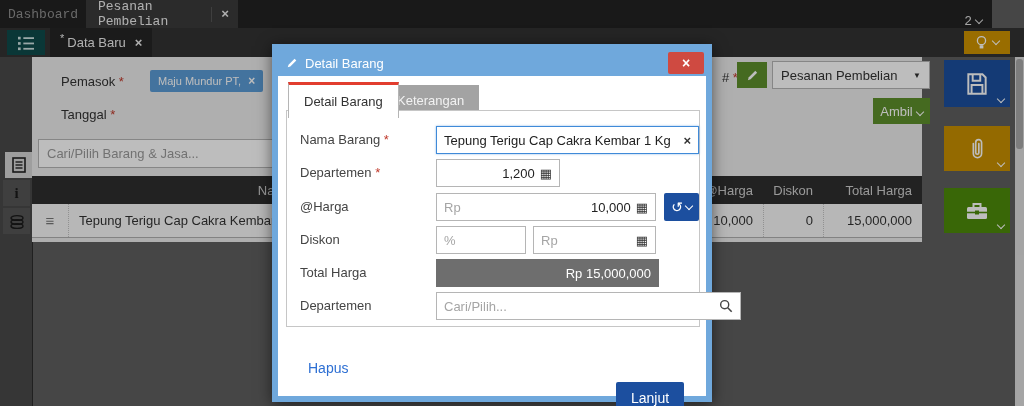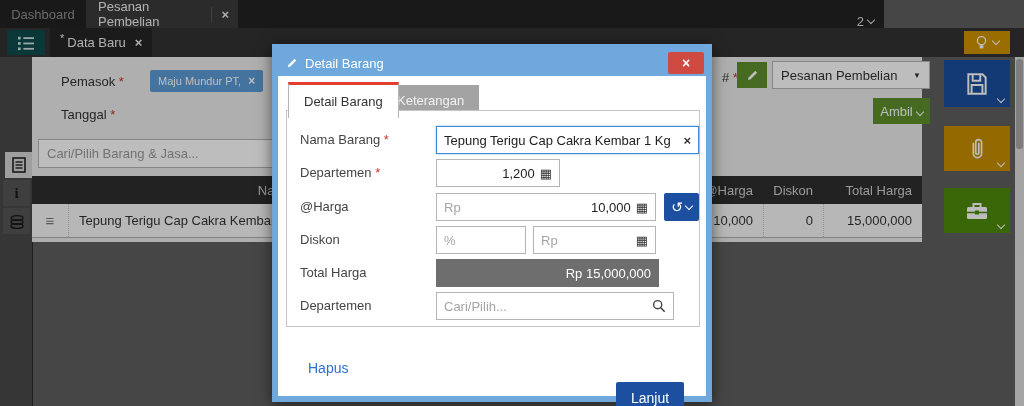--- a/index.html
+++ b/index.html
@@ -1,20 +1,20 @@
 <!DOCTYPE html>
 <html><head>
 <meta charset="utf-8">
 <style>
   html,body{margin:0;padding:0;background:#333;}
   .app{position:relative;width:1024px;height:406px;overflow:hidden;
        font-family:"Liberation Sans",sans-serif;background:#5f5f5f;}
   .abs{position:absolute;}
   
-  .bar1{position:absolute;left:0;top:0;width:884px;height:28px;background:#222;}
+  .bar1{position:absolute;left:0;top:0;width:992px;height:28px;background:#222;font-family:Liberation Mono, monospace;}
   .tab1{position:absolute;top:0;height:28px;display:flex;align-items:center;font-size:13px;}
   .bar2{position:absolute;left:0;top:28px;width:1024px;height:29px;background:#333;}
   
   .sidebar{position:absolute;left:0;top:57px;width:32px;height:349px;background:#4a4a4a;border-right:1px solid #2c2c2c;}
   .sidetab{position:absolute;left:3px;width:27px;height:26px;display:flex;align-items:center;justify-content:center;}
   
   .panel{position:absolute;left:32px;top:57px;width:890px;height:185px;background:#ececec;}
   .lbl{font-size:13px;color:#333;margin-left:6px;}
   .req{color:#c0392b;}
   .input{background:#fff;border:1px solid #b5b5b5;font-size:13px;color:#333;box-sizing:border-box;}
@@ -246,21 +246,21 @@
       <span class="ph" style="flex:1;">Rp</span>
       <span class="calc">▦</span>
     </div>
 
     <span class="mlabel" style="top:215px;">Total Harga</span>
     <div class="fake" style="left:158px;top:209px;width:223px;background:#6e6e6e;border-color:#6e6e6e;color:#fff;justify-content:flex-end;">
       <span>Rp 15,000,000</span>
     </div>
 
     <span class="mlabel" style="top:248px;">Departemen</span>
-    <div class="fake" style="left:158px;top:242px;width:238px;">
+    <div class="fake" style="left:158px;top:242px;width:305px;">
       <span class="ph" style="flex:1;">Cari/Pilih...</span>
       <svg width="14" height="14" viewBox="0 0 16 16">
         <circle cx="6.5" cy="6.5" r="4.6" fill="none" stroke="#444" stroke-width="1.6"></circle>
         <line x1="10" y1="10" x2="14.5" y2="14.5" stroke="#444" stroke-width="1.8"></line>
       </svg>
     </div>
 
     <a class="mfoot-link" href="#" style="text-decoration:none;">Hapus</a>
     <button class="btn-blue" style="right:22px;top:303px;width:68px;height:32px;border:none;">
       <span>Lanjut</span>

